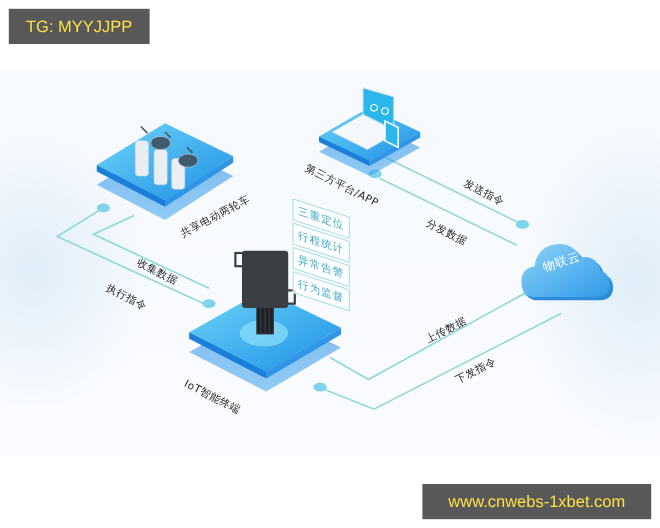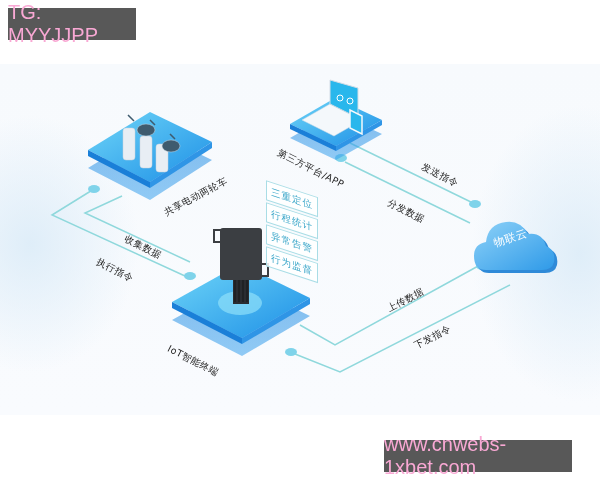--- a/index.html
+++ b/index.html
@@ -1,19 +1,19 @@
 <!DOCTYPE html>
 <html><head>
 <meta charset="utf-8">
 <style>
   html,body{margin:0;padding:0;}
   body{width:600px;height:480px;background:#ffffff;position:relative;overflow:hidden;font-family:"DejaVu Sans",sans-serif;}
   .panel{position:absolute;left:0;top:64px;width:600px;height:351px;background:linear-gradient(180deg,#f7fafd 0%,#f9fbfe 100%);overflow:hidden;}
   .glow{position:absolute;border-radius:50%;background:radial-gradient(ellipse at center,rgba(220,236,248,0.9) 0%,rgba(240,246,252,0) 70%);}
-  .wm{position:absolute;background:#585858;color:#f9a8d4;font-family:"Liberation Sans",sans-serif;font-size:20px;display:flex;align-items:center;justify-content:center;}
+  .wm{position:absolute;background:#585858;color:#fde047;font-family:"Liberation Sans",sans-serif;font-size:15px;display:flex;align-items:center;justify-content:center;}
   .lbl{position:absolute;font-size:9.5px;color:#222;white-space:nowrap;transform-origin:left center;letter-spacing:0.5px;}
   svg{position:absolute;left:0;top:0;}
   .feat{position:absolute;left:0;top:0;width:50px;height:18px;border:1.5px solid #a9dde6;background:rgba(255,255,255,0.85);color:#3aa6c9;font-size:9.5px;display:flex;align-items:center;justify-content:center;letter-spacing:1px;}
   .featwrap{position:absolute;left:266px;top:190px;width:60px;height:100px;transform:skewY(18deg);}
 </style>
 </head>
 <body>
 
 <div class="wm" style="left:8px;top:8px;width:128px;height:32px;">TG: MYYJJPP</div>
 
@@ -120,13 +120,13 @@
 <div class="lbl" style="left:168px;top:342px;transform:rotate(27deg);">IoT智能终端</div>
 <div class="lbl" style="left:494px;top:236px;color:#ffffff;font-size:11px;transform:rotate(-18deg);">物联云</div>
 
 <div class="lbl" style="left:125px;top:232px;transform:rotate(27deg);">收集数据</div>
 <div class="lbl" style="left:97px;top:255px;transform:rotate(27deg);">执行指令</div>
 <div class="lbl" style="left:422px;top:160px;transform:rotate(27deg);">发送指令</div>
 <div class="lbl" style="left:388px;top:196px;transform:rotate(27deg);">分发数据</div>
 <div class="lbl" style="left:388px;top:303px;transform:rotate(-27deg);">上传数据</div>
 <div class="lbl" style="left:415px;top:340px;transform:rotate(-27deg);">下发指令</div>
 
-<div class="wm" style="left:384px;top:440px;width:188px;height:32px;">www.cnwebs-1xbet.com</div>
+<div class="wm" style="left:384px;top:440px;width:208px;height:32px;">www.cnwebs-1xbet.com</div>
 
 </body></html>

